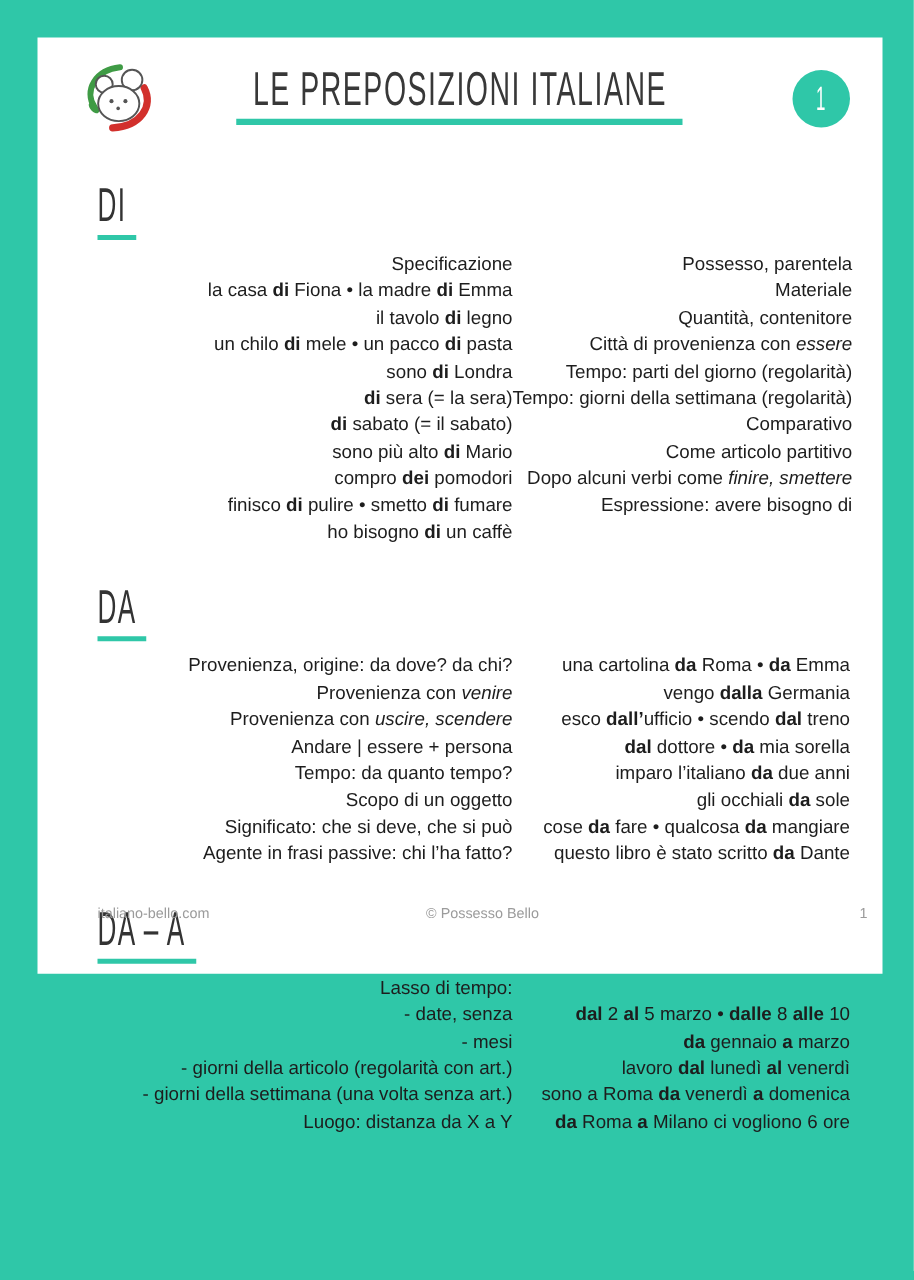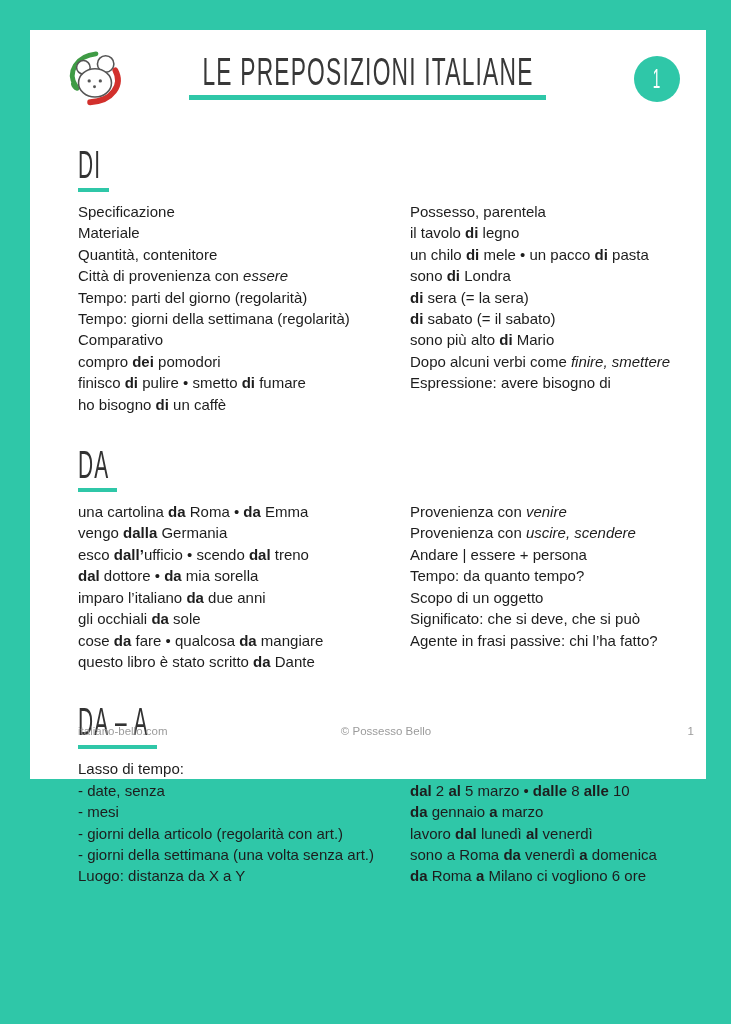--- a/index.html
+++ b/index.html
@@ -21,21 +21,21 @@
           background:var(--accent); display:flex; align-items:center; justify-content:center; }
   .badge span{ color:#ffffff; font-size:27px; line-height:1; transform:scaleX(.5); }
 
   
   .sections > section{ margin:30px 26px 0 48px; }
   .sections > section:first-child{ margin-top:15px; }
   .hwrap{ height:40px; }
   .hx{ display:inline-block; font-size:38px; line-height:40px; letter-spacing:2px; color:#333333;
        transform:scaleX(.55); transform-origin:left bottom; white-space:nowrap; }
   .h-underline{ height:4px; background:var(--accent); margin-top:3px; width:36px; }
-  .rows{ display:grid; grid-template-columns:332px 1fr; margin-top:9px; }
+  .rows{ display:grid; grid-template-columns:332px 1fr; margin-top:9px;text-align:right; }
   .cell{ font-size:15px; line-height:21.4px; color:var(--ink); white-space:nowrap; }
   .cell b{ font-weight:700; }
   .cell i{ font-style:italic; }
 
   
   .footer{ position:absolute; left:48px; right:12px; bottom:42px;
            display:grid; grid-template-columns:1fr auto 1fr; font-size:11.5px; color:var(--muted); }
   .footer .fc{ text-align:center; }
   .footer .fr{ text-align:right; }
 </style>
@@ -70,43 +70,46 @@
       </div>
     </header>
 
     <main class="sections">
         <section>
           <div class="hwrap"><span class="hx">DI</span></div>
           <div class="h-underline" style="width: 31px;"></div>
           <div class="rows">
             <div class="cell label">Specificazione</div>
             <div class="cell label">Possesso, parentela</div>
+            <div class="cell example">la casa <b>di</b> Fiona • la madre <b>di</b> Emma</div>
             <div class="cell label">Materiale</div>
             <div class="cell example">il tavolo <b>di</b> legno</div>
             <div class="cell label">Quantità, contenitore</div>
             <div class="cell example">un chilo <b>di</b> mele • un pacco <b>di</b> pasta</div>
             <div class="cell label">Città di provenienza con <i>essere</i></div>
             <div class="cell example">sono <b>di</b> Londra</div>
             <div class="cell label">Tempo: parti del giorno (regolarità)</div>
             <div class="cell example"><b>di</b> sera (= la sera)</div>
             <div class="cell label">Tempo: giorni della settimana (regolarità)</div>
             <div class="cell example"><b>di</b> sabato (= il sabato)</div>
             <div class="cell label">Comparativo</div>
             <div class="cell example">sono più alto <b>di</b> Mario</div>
+            <div class="cell label">Come articolo partitivo</div>
             <div class="cell example">compro <b>dei</b> pomodori</div>
             <div class="cell label">Dopo alcuni verbi come <i>finire, smettere</i></div>
             <div class="cell example">finisco <b>di</b> pulire • smetto <b>di</b> fumare</div>
             <div class="cell label">Espressione: avere bisogno di</div>
             <div class="cell example">ho bisogno <b>di</b> un caffè</div>
           </div>
         </section>
         <section>
           <div class="hwrap"><span class="hx">DA</span></div>
           <div class="h-underline" style="width: 39px;"></div>
           <div class="rows">
+            <div class="cell label">Provenienza, origine: da dove? da chi?</div>
             <div class="cell example">una cartolina <b>da</b> Roma • <b>da</b> Emma</div>
             <div class="cell label">Provenienza con <i>venire</i></div>
             <div class="cell example">vengo <b>dalla</b> Germania</div>
             <div class="cell label">Provenienza con <i>uscire, scendere</i></div>
             <div class="cell example">esco <b>dall’</b>ufficio • scendo <b>dal</b> treno</div>
             <div class="cell label">Andare | essere + persona</div>
             <div class="cell example"><b>dal</b> dottore • <b>da</b> mia sorella</div>
             <div class="cell label">Tempo: da quanto tempo?</div>
             <div class="cell example">imparo l’italiano <b>da</b> due anni</div>
             <div class="cell label">Scopo di un oggetto</div>

